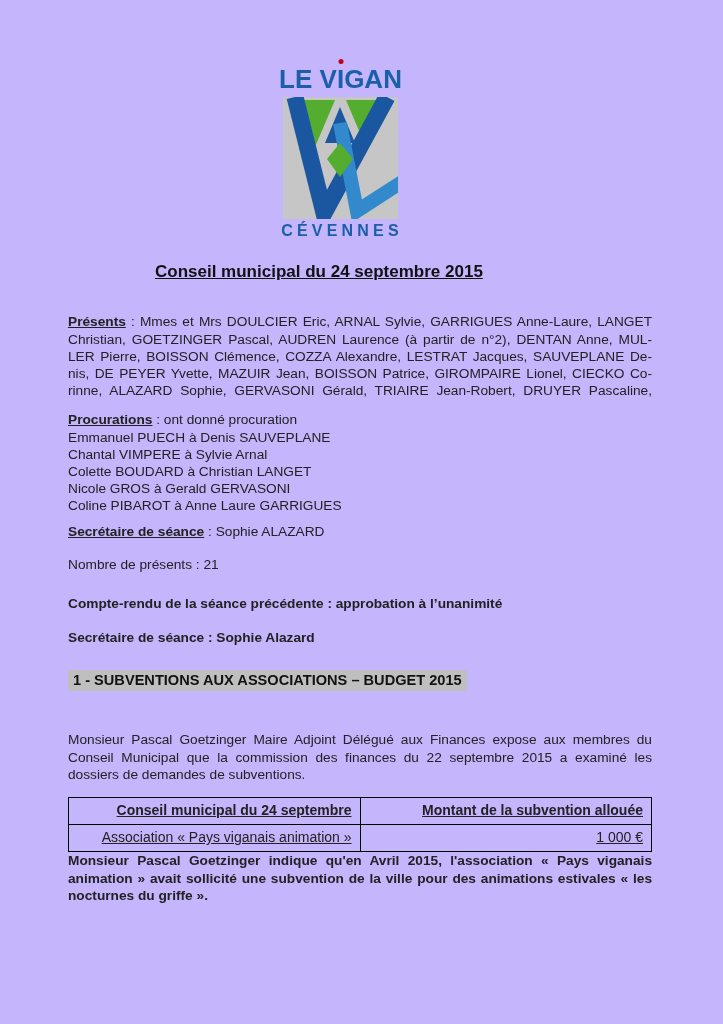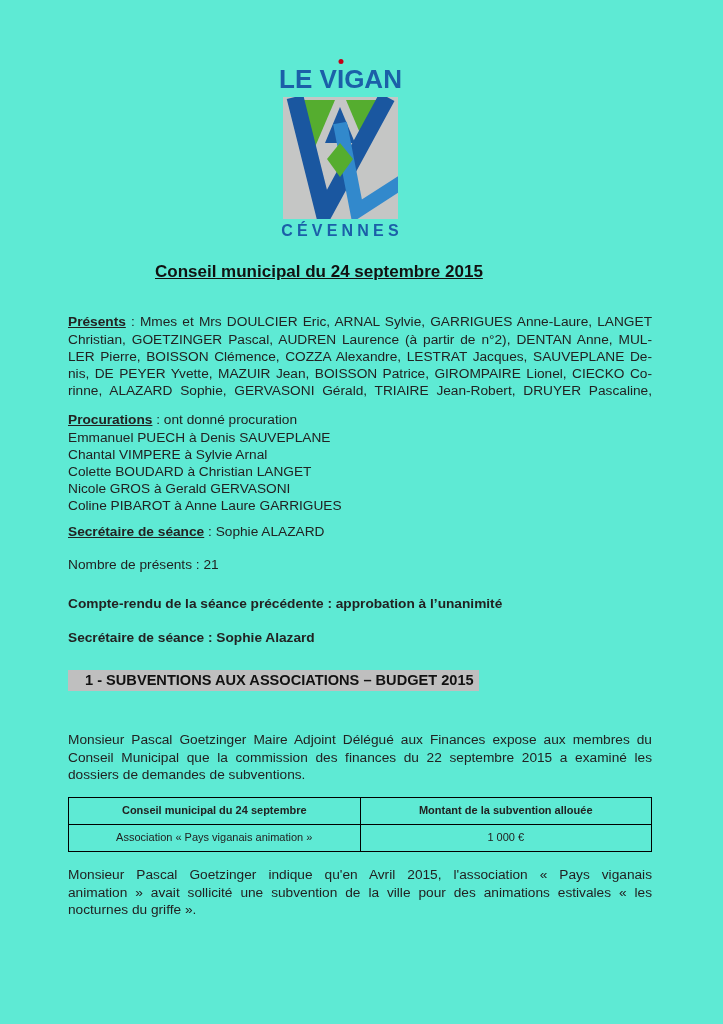--- a/index.html
+++ b/index.html
@@ -1,17 +1,17 @@
 <!DOCTYPE html>
 <html><head>
 <meta charset="utf-8">
 <style>
   html,body{margin:0;padding:0;background:#e8e8e8;}
   .page{
-    position:relative;width:723px;height:1024px;margin:0 auto;background:#5eead4;
+    position:relative;width:723px;height:1024px;margin:0 auto;background:#c4b5fd;
     font-family:"Liberation Sans",sans-serif;font-size:13.7px;line-height:17.2px;color:#222;
     overflow:hidden;
   }
   .content{padding:0 71px 0 68px;}
 
   
   .logo-block{width:127px;margin-left:209px;padding-top:58px;text-align:center;}
   .wordmark{
     font-weight:bold;font-size:26px;line-height:30px;letter-spacing:0px;
     color:#1b5fa8;white-space:nowrap;padding-top:6px;
@@ -39,31 +39,31 @@
   .presents{margin-top:33px;}
   .procurations{margin-top:12px;}
   .secretaire{margin-top:8px;}
   .counts{margin-top:16px;}
   .bold-line{font-weight:bold;}
   .compte{margin-top:22px;}
   .secretaire2{margin-top:17px;}
 
   .heading1{
     margin-top:24px;display:inline-block;background:#bfbfbf;
-    font-weight:bold;font-size:14.6px;line-height:18px;padding:1px 5px 2px 17px;color:#111;
+    font-weight:bold;font-size:14.6px;line-height:18px;padding:1px 5px 2px 5px;color:#111;
   }
   .para1{margin-top:40px;}
   .tablewrap{margin-top:14px;}
-  .para2{margin-top:14px;}
+  .para2{font-weight:bold;}
 
   
   table.subv{border-collapse:collapse;width:100%;}
   table.subv th,table.subv td{
-    border:1px solid #000;text-align:center;font-size:11px;
-    padding:4px 8px 5px 8px;vertical-align:middle;
+    border:1px solid #000;text-align:right;font-size:14px;
+    padding:4px 8px 5px 8px;vertical-align:middle;text-decoration:underline;
   }
   table.subv th{font-weight:bold;}
   table.subv col{width:50%;}
 </style>
 </head>
 <body>
 
 <div class="page">
   <div class="content">
 

